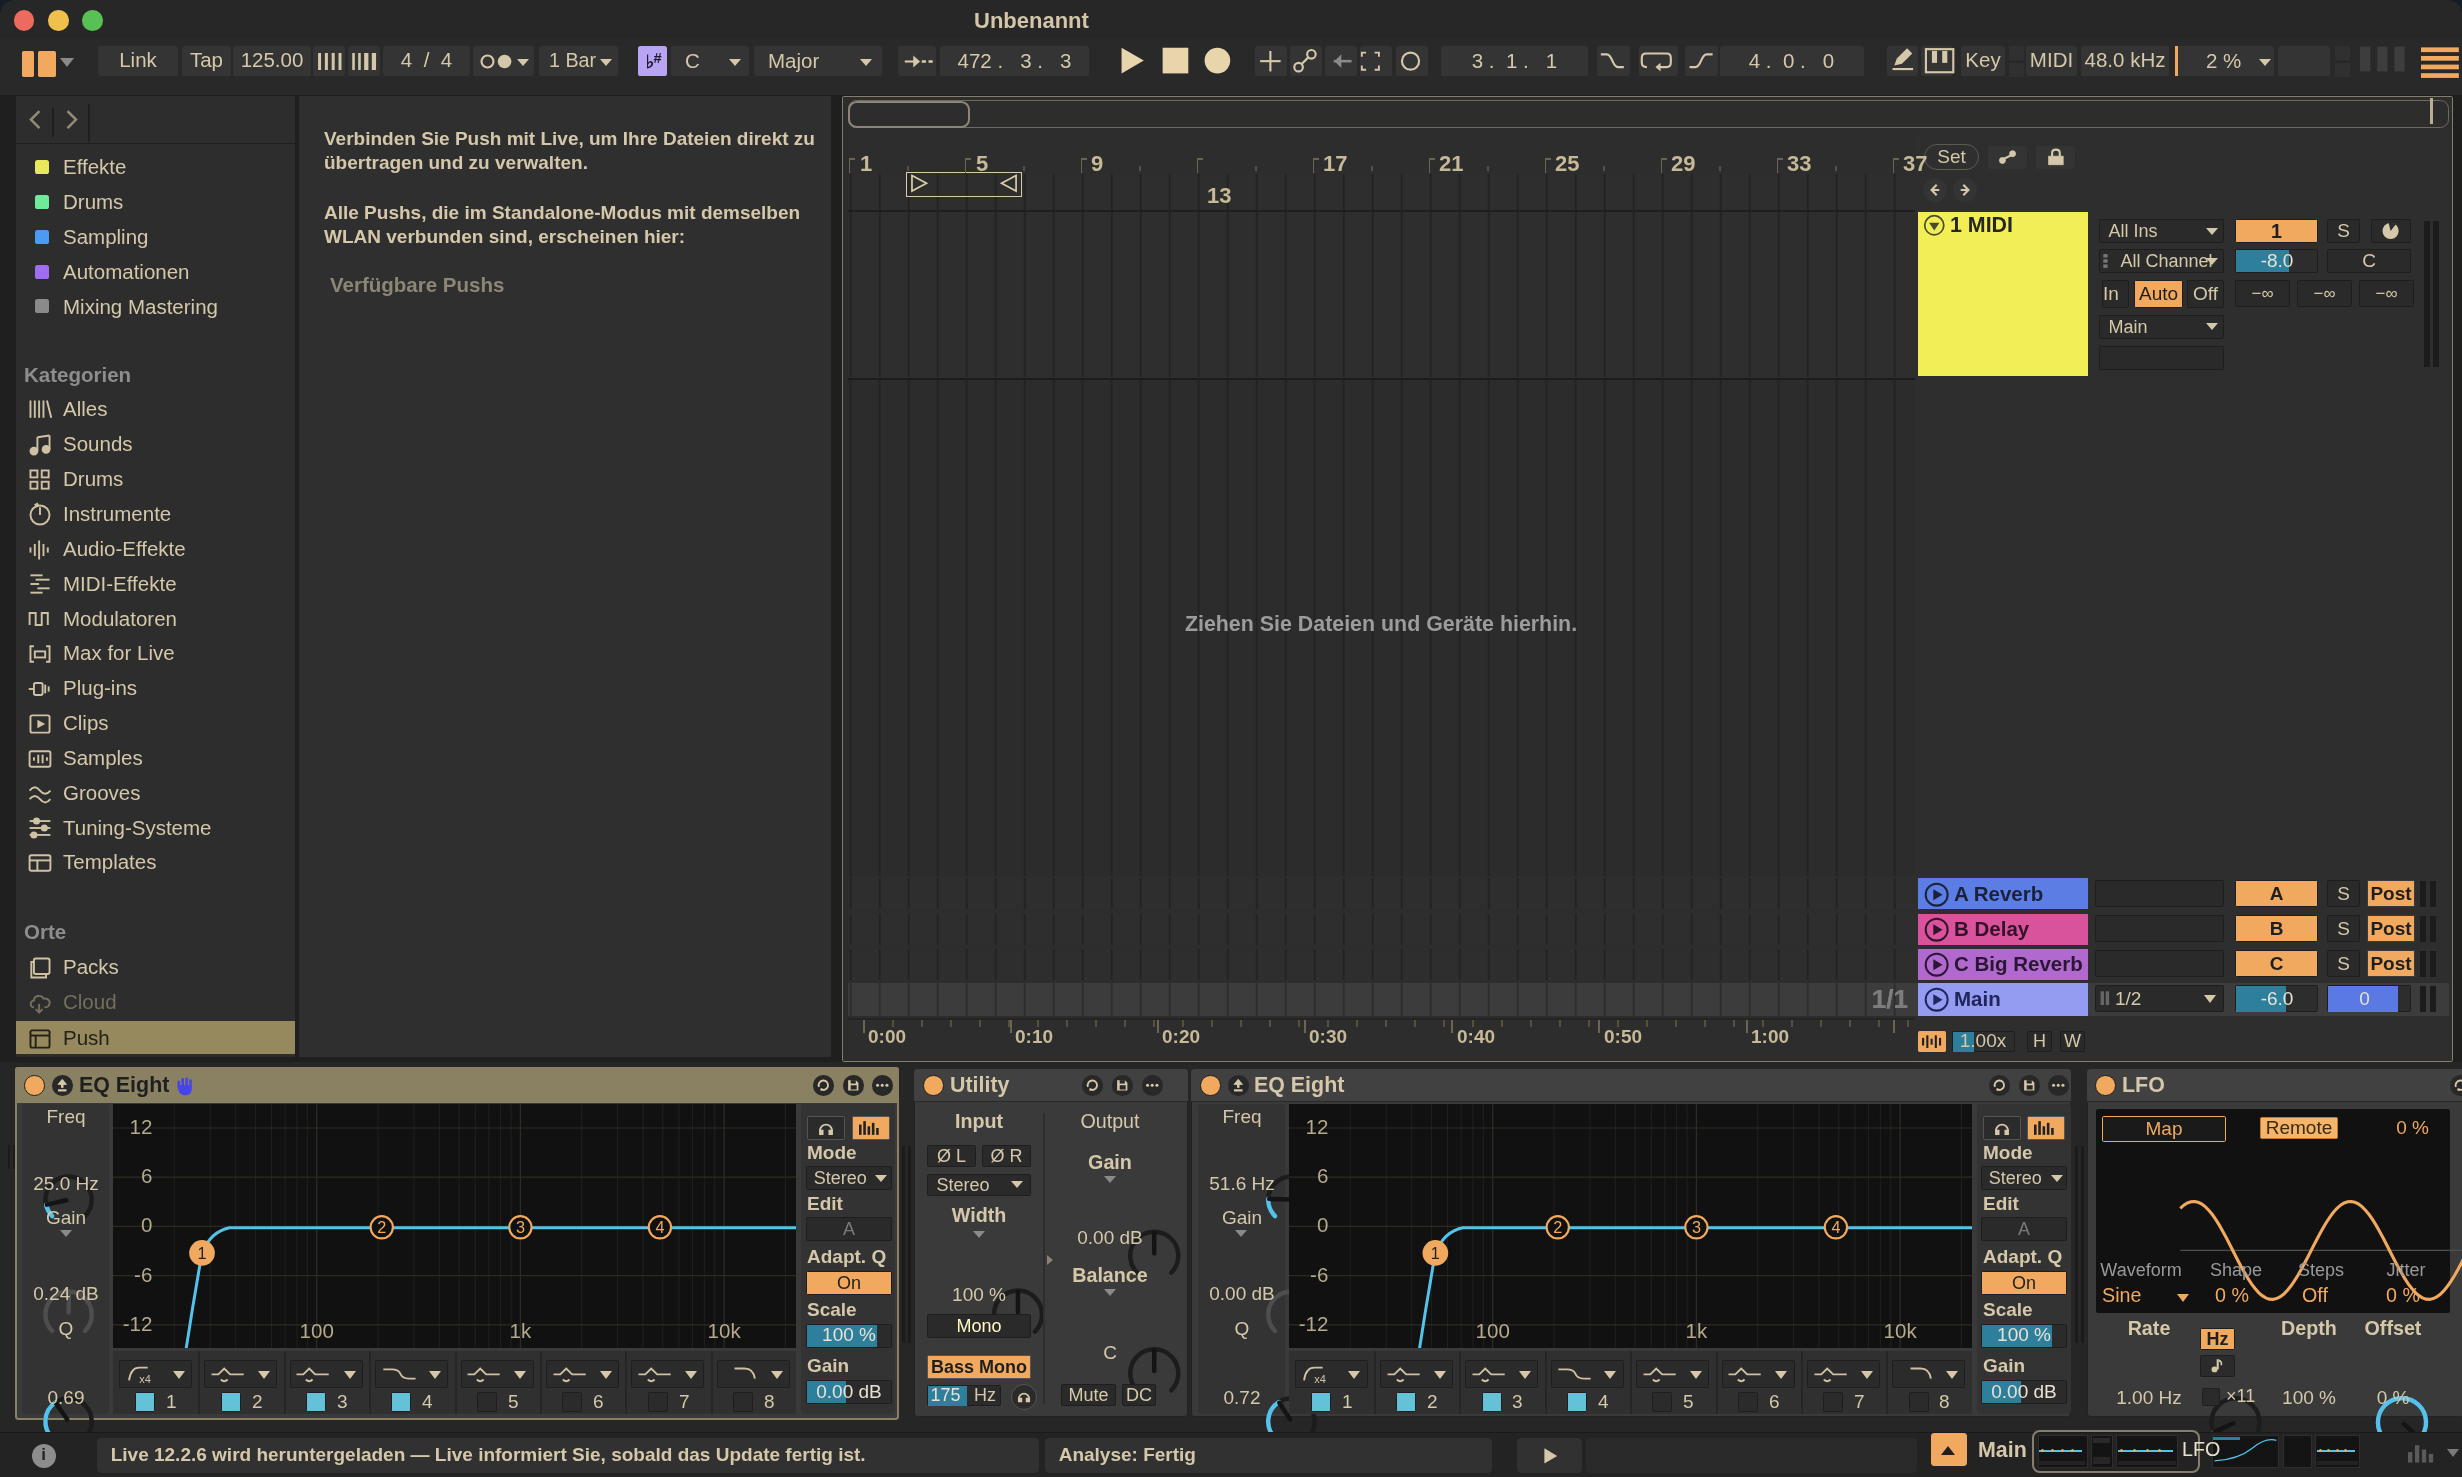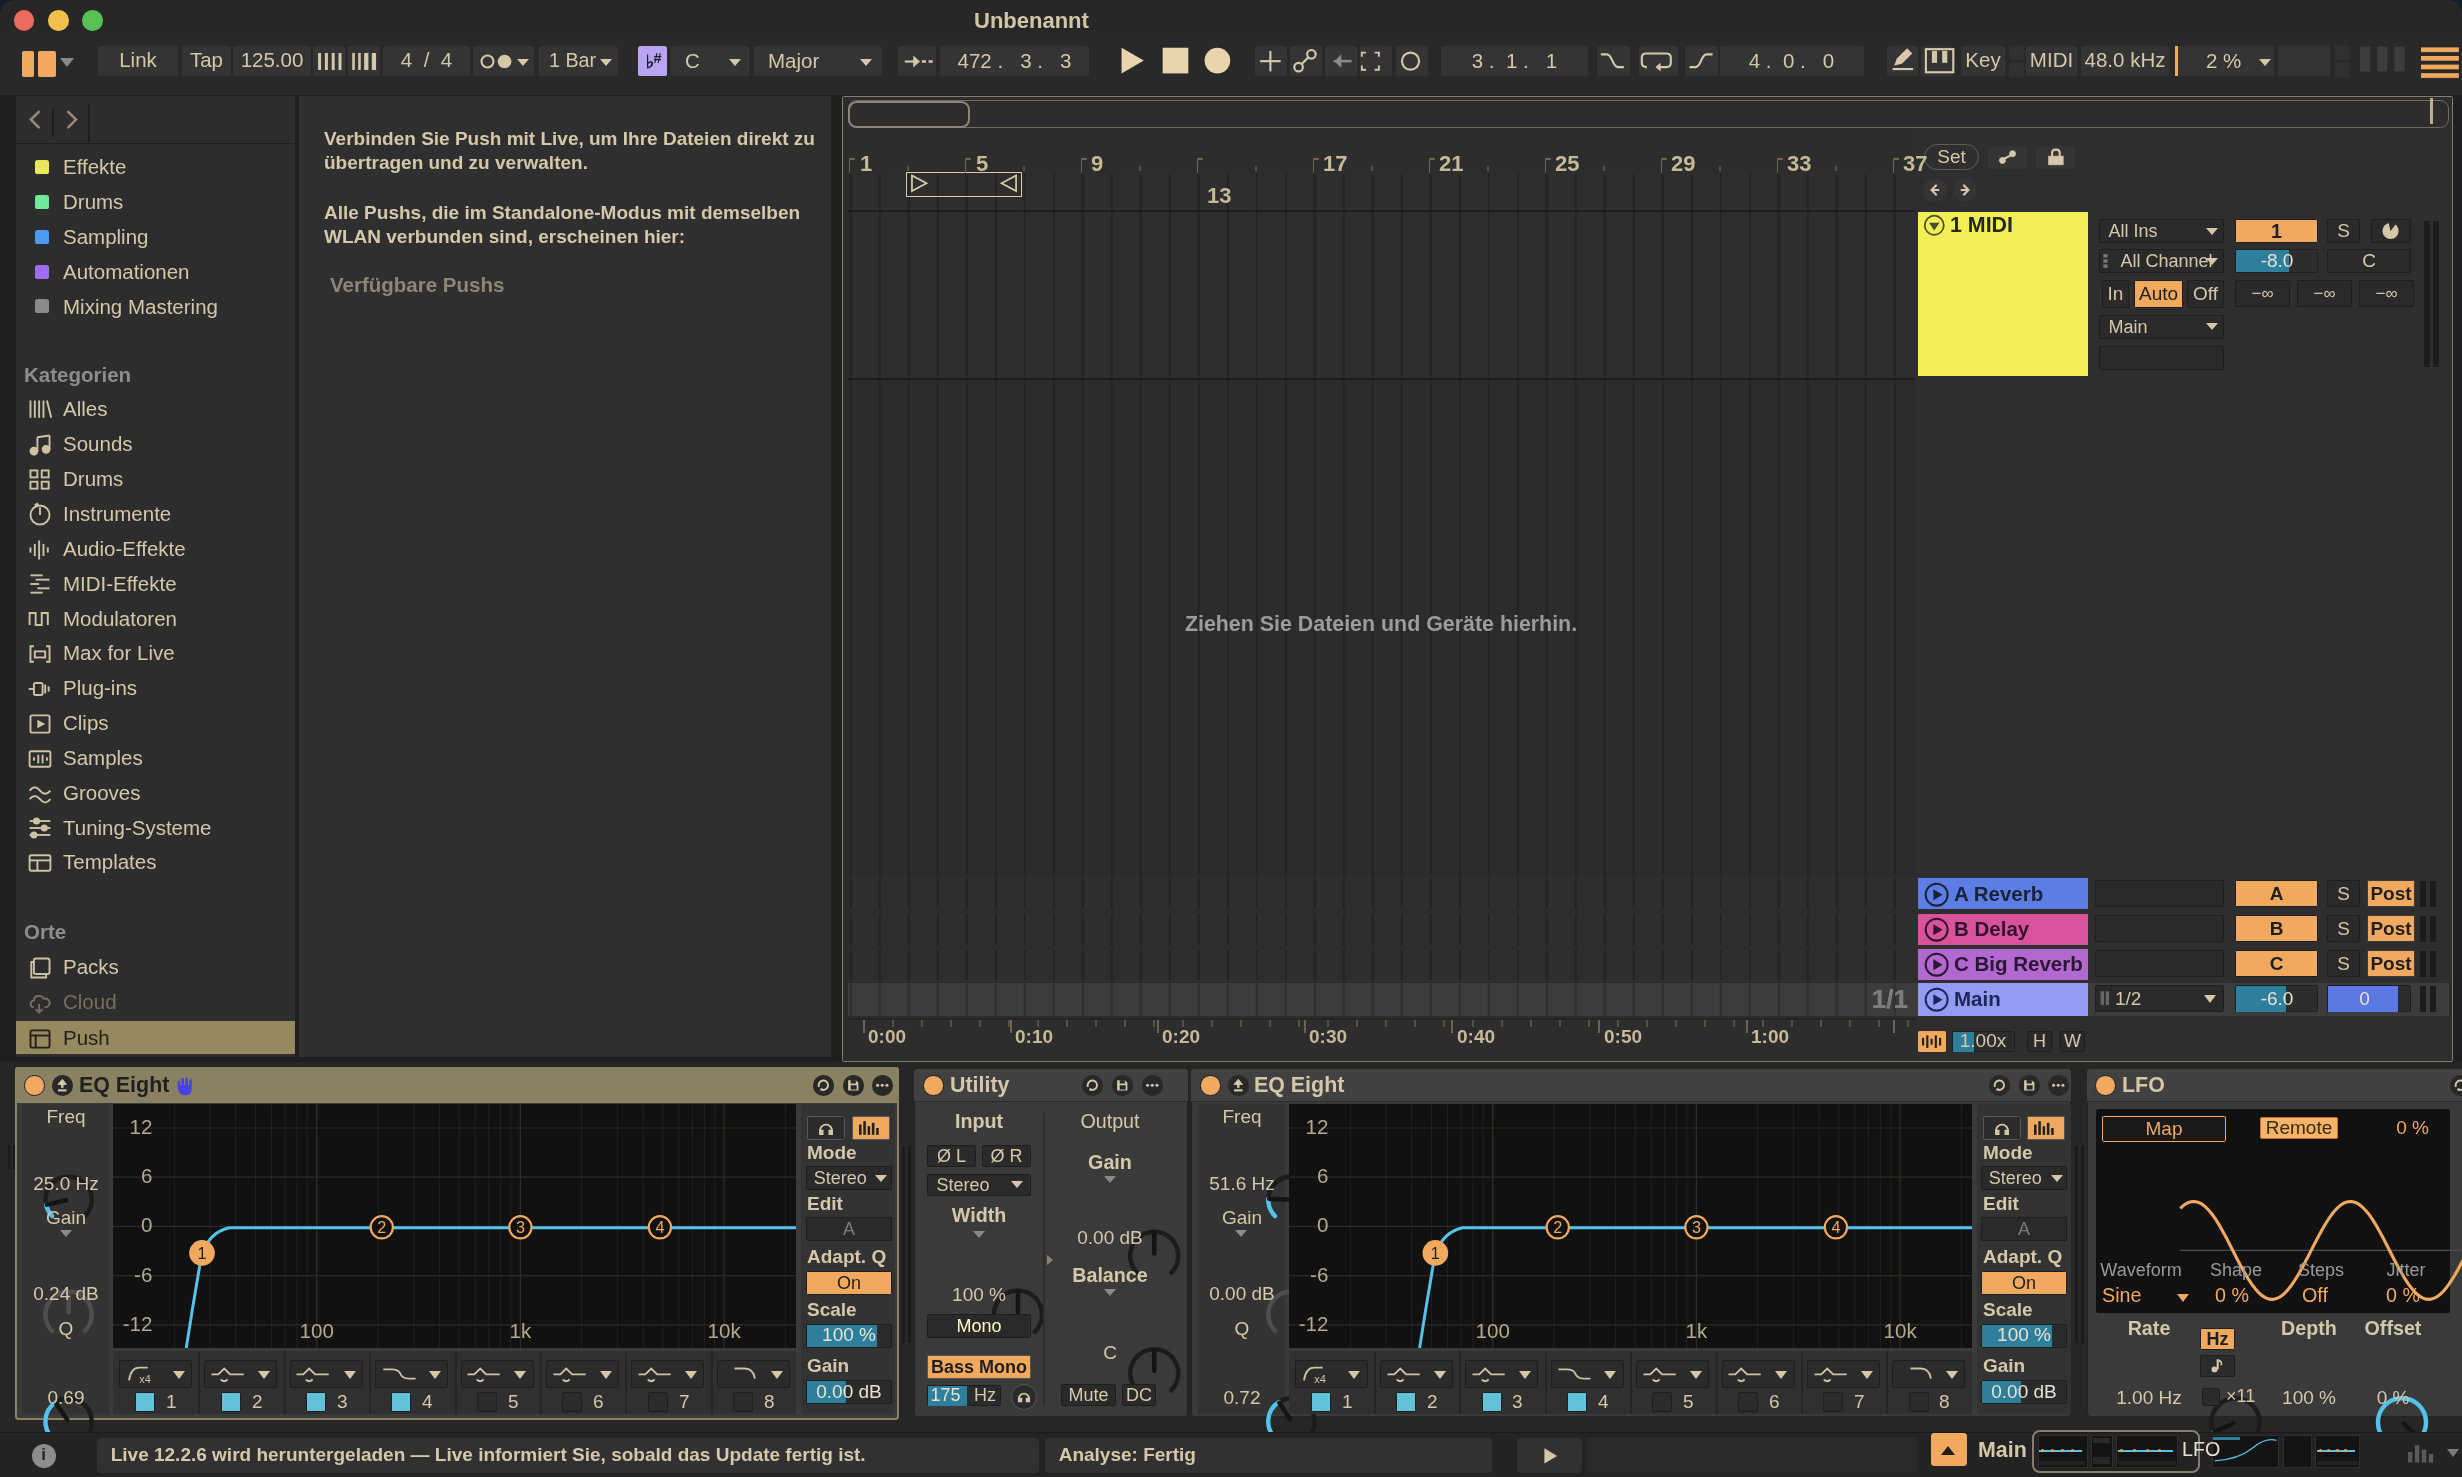--- a/index.html
+++ b/index.html
@@ -386,21 +386,21 @@
     <div class="abs" style="top:210px;font-size:21.4px;color:#262626;font-weight:700;line-height:30px;left:1950px;">1 MIDI</div>
     <div class="abs" style="left:2099px;top:219px;width:125px;height:24px;background:#2a2a2a;border:0.9px solid #1e1e1e;border-radius:1.7px;color:#d5c8aa;font-size:18px;font-weight:400;text-align:left;line-height:22px;padding-left:8.6px;box-sizing:border-box;"><span style="position:relative;z-index:2">All Ins</span></div>
     <div class="abs" style="left:2206px;top:228px;border-left:6px solid transparent;border-right:6px solid transparent;border-top:7.2px solid #d5c8aa;width:0;height:0;"></div>
     <div class="abs" style="left:2099px;top:249px;width:125px;height:24px;background:#2a2a2a;border:0.9px solid #1e1e1e;border-radius:1.7px;color:#d5c8aa;font-size:18px;font-weight:400;text-align:left;line-height:22px;padding-left:20.5px;box-sizing:border-box;"><span style="position:relative;z-index:2">All Channel</span></div>
     <svg width="12" height="24" style="left:2099px;top:249px;" viewBox="0 0 14 28">
       <rect x="5" y="6" width="5" height="4" fill="#777"></rect>
       <rect x="5" y="12" width="5" height="4" fill="#777"></rect>
       <rect x="5" y="18" width="5" height="4" fill="#777"></rect>
     </svg>
     <div class="abs" style="left:2206px;top:258px;border-left:6px solid transparent;border-right:6px solid transparent;border-top:7.2px solid #d5c8aa;width:0;height:0;"></div>
-    <div class="abs" style="left:2102px;top:280px;width:27px;height:28px;background:#2a2a2a;border:0.9px solid #1e1e1e;border-radius:1.7px;color:#d5c8aa;font-size:19px;font-weight:400;text-align:center;line-height:26.5px;padding-left:0px;box-sizing:border-box;"><span style="position:relative;z-index:2">In</span></div>
+    <div class="abs" style="left:2102px;top:280px;width:27px;height:28px;background:#2a2a2a;border:0.9px solid #1e1e1e;border-radius:1.7px;color:#d5c8aa;font-size:19px;font-weight:400;line-height:26.5px;padding-left:0px;box-sizing:border-box;"><span style="position:relative;z-index:2">In</span></div>
     <div class="abs" style="left:2134px;top:280px;width:49px;height:28px;background:#f0a95f;border:0.9px solid #1e1e1e;border-radius:1.7px;color:#1f1f1f;font-size:19px;font-weight:400;text-align:center;line-height:26.5px;padding-left:0px;box-sizing:border-box;"><span style="position:relative;z-index:2">Auto</span></div>
     <div class="abs" style="left:2187px;top:280px;width:37px;height:28px;background:#2a2a2a;border:0.9px solid #1e1e1e;border-radius:1.7px;color:#d5c8aa;font-size:19px;font-weight:400;text-align:center;line-height:26.5px;padding-left:0px;box-sizing:border-box;"><span style="position:relative;z-index:2">Off</span></div>
     <div class="abs" style="left:2099px;top:315px;width:125px;height:24px;background:#2a2a2a;border:0.9px solid #1e1e1e;border-radius:1.7px;color:#d5c8aa;font-size:18px;font-weight:400;text-align:left;line-height:22px;padding-left:8.6px;box-sizing:border-box;"><span style="position:relative;z-index:2">Main</span></div>
     <div class="abs" style="left:2206px;top:323px;border-left:6px solid transparent;border-right:6px solid transparent;border-top:7.2px solid #d5c8aa;width:0;height:0;"></div>
     <div class="abs" style="left:2099px;top:346px;width:125px;height:24px;background:#2a2a2a;border:0.9px solid #1e1e1e;border-radius:1.7px;color:#d5c8aa;font-size:18px;font-weight:400;text-align:center;line-height:22px;padding-left:0px;box-sizing:border-box;"></div>
     <div class="abs" style="left:2235px;top:219px;width:83px;height:24px;background:#f0a95f;border:0.9px solid #1e1e1e;border-radius:1.7px;color:#1f1f1f;font-size:19.7px;font-weight:700;text-align:center;line-height:22px;padding-left:0px;box-sizing:border-box;"><span style="position:relative;z-index:2">1</span></div>
     <div class="abs" style="left:2327px;top:219px;width:33px;height:24px;background:#2a2a2a;border:0.9px solid #1e1e1e;border-radius:1.7px;color:#d5c8aa;font-size:19px;font-weight:400;text-align:center;line-height:22px;padding-left:0px;box-sizing:border-box;"><span style="position:relative;z-index:2">S</span></div>
     <div class="abs" style="left:2371px;top:219px;width:40px;height:24px;background:#2a2a2a;border:0.9px solid #1e1e1e;border-radius:1.7px;color:#d5c8aa;font-size:18px;font-weight:400;text-align:center;line-height:22px;padding-left:0px;box-sizing:border-box;"></div>
     <svg width="40" height="24" style="left:2371px;top:219px;" viewBox="0 0 47 28">
       <circle cx="23" cy="14" r="9.5" fill="#d5c8aa"></circle>

